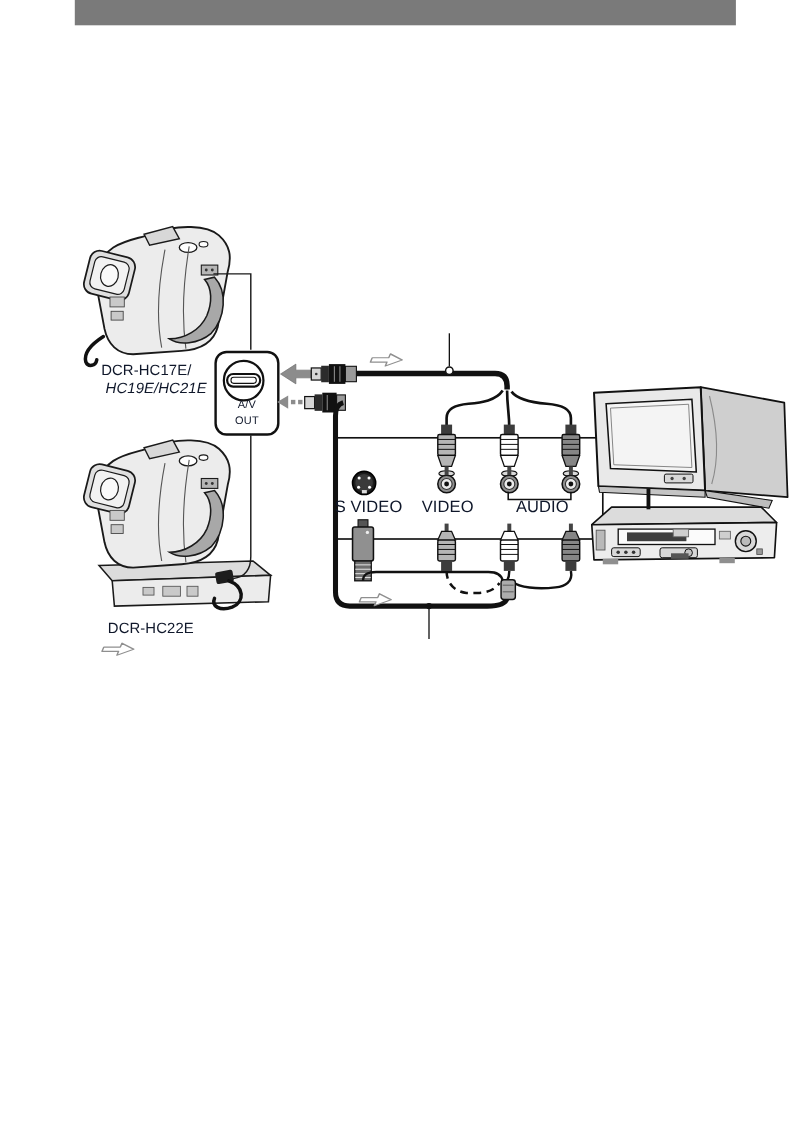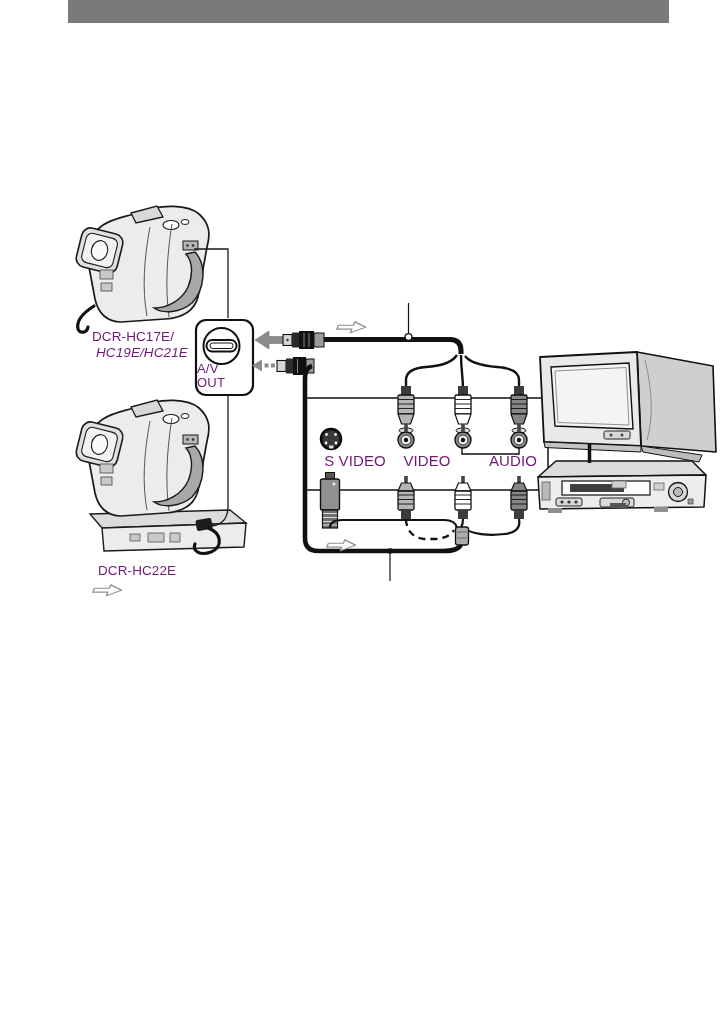--- a/index.html
+++ b/index.html
@@ -2,24 +2,24 @@
 <html><head>
 <meta charset="utf-8">
 <style>
   html,body{margin:0;padding:0;background:#fff;}
   .page{
     position:relative;width:726px;height:1032px;background:#fff;overflow:hidden;
     font-family:"Liberation Sans", sans-serif;color:#161616;
   }
   .header-bar{position:absolute;left:68px;top:0;width:601px;height:23px;background:#7a7a7a;}
   .diagram-svg{position:absolute;left:0;top:0;width:726px;height:1032px;}
-  .lbl{position:absolute;color:#701a75;}
+  .lbl{position:absolute;color:#0f172a;}
   .lbl-cam{font-size:13.5px;line-height:16px;letter-spacing:0.1px;}
-  .lbl-av{font-size:13px;line-height:13.5px;letter-spacing:0.2px;}
-  .lbl-jack{font-size:15px;line-height:16px;text-align:center;letter-spacing:0.1px;white-space:nowrap;padding-left:20px;}
+  .lbl-av{font-size:10px;line-height:13.5px;text-align:center;letter-spacing:0.2px;}
+  .lbl-jack{font-size:15px;line-height:16px;text-align:center;letter-spacing:0.1px;white-space:nowrap;}
 </style>
 </head>
 <body>
 
 <div class="page">
 
   <div class="header-bar"></div>
 
   <svg class="diagram-svg" viewBox="0 0 726 1032" xmlns="http://www.w3.org/2000/svg">
     <defs>

